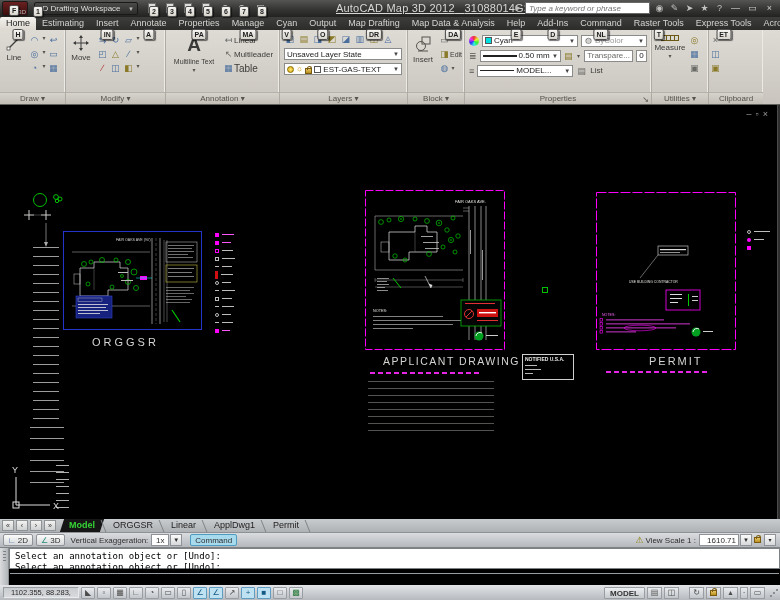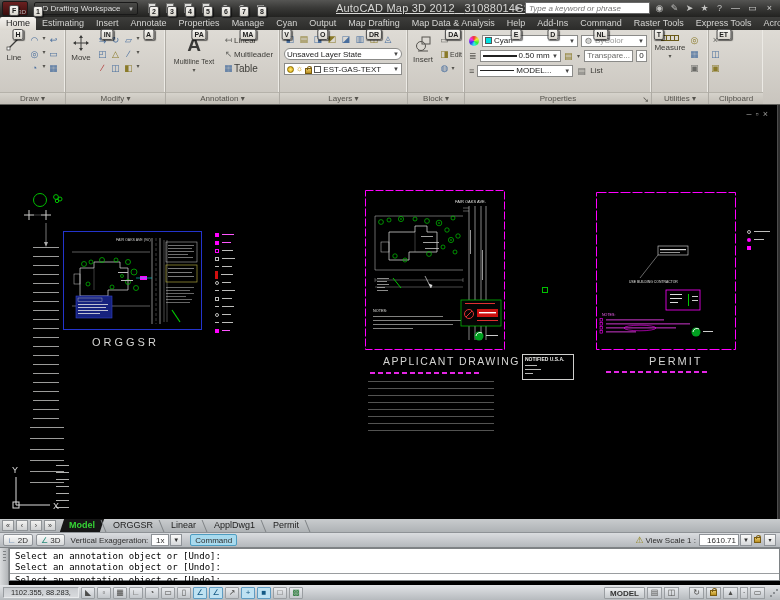--- a/index.html
+++ b/index.html
@@ -100,21 +100,21 @@
   .mbtn .ax { color:#2a5a9a; font-size:8px; }
   .velabel { margin-left:5px; }
   .vebox { width:18px; height:12px; background:#fff; border:1px solid #8f9398; text-align:center; line-height:11px; margin-left:3px;}
   .vearr { width:12px; height:12px; background:linear-gradient(#fbfbfa,#d6d8da); border:1px solid #8f9398; font-size:6px; text-align:center; line-height:11px; margin-left:1px;}
   .cmdbtn { background:#a8daee; border-color:#4e9cc0; }
   .vsgroup { margin-left:auto; display:flex; align-items:center; margin-right:4px; }
   .warnbtn { font-size:9px; color:#8a7a00; padding:0 2px; }
   .vsbox { width:40px; height:12px; background:#fff; border:1px solid #8f9398; text-align:right; line-height:11px; padding-right:2px; margin-left:3px;}
 
   
-  .cmdwin { position:absolute; left:0; top:547px; width:780px; height:34px; background:#8b5cf6; border-top:1px solid #7e8285;}
+  .cmdwin { position:absolute; left:0; top:547px; width:780px; height:22px; background:#8b5cf6; border-top:1px solid #7e8285;}
   .cmdgrip { position:absolute; left:0; top:0; width:9px; height:38px; background:linear-gradient(90deg,#dadcde,#b2b5b8);
     border-right:1px solid #8c8f92; }
   .cmdgrip i { display:block; width:3px; height:10px; margin:3px auto 0;
     background-image:repeating-linear-gradient(#7e8184 0 1px, transparent 1px 3px); }
   .cmdwhite { position:absolute; left:9px; top:0; right:0; bottom:0; background:#fff; border:1px solid #7e8285;
     font-family:"DejaVu Sans Mono", monospace; font-size:9px; color:#000; }
   .cmdhist { padding:2px 0 0 5px; line-height:11px; height:24px; }
   .cmdprompt { border-top:1px solid #9a9da0; padding:1px 0 0 5px; line-height:11px; }
 
   
@@ -304,21 +304,21 @@
         <div style="display:flex; gap:2px; height:14px; align-items:center;">
           <span class="tile" style="width:12px">◧</span>
           <span class="tile olive" style="width:12px">▤</span>
           <span class="tile" style="width:12px">◨</span>
           <span class="tile olive" style="width:12px">◩</span>
           <span class="tile" style="width:12px">◪</span>
           <span class="tile" style="width:12px">▥</span>
           <span class="tile olive" style="width:12px">◫</span>
           <span class="tile" style="width:12px">◬</span>
         </div>
-        <div class="combo" style="width:118px; margin-top:2px;border-radius:6px;">
+        <div class="combo" style="width:118px; margin-top:2px;">
           <span>Unsaved Layer State</span>
             <span class="arr">▼</span>
         </div>
         <div class="combo" style="width:118px; margin-top:3px;">
           <span class="bulb"></span>
           <span class="sun">☼</span>
           <span class="lock"></span>
           <span class="swatch" style="background:#fff"></span>
           <span>EST-GAS-TEXT</span>
           <span class="arr">▼</span>

